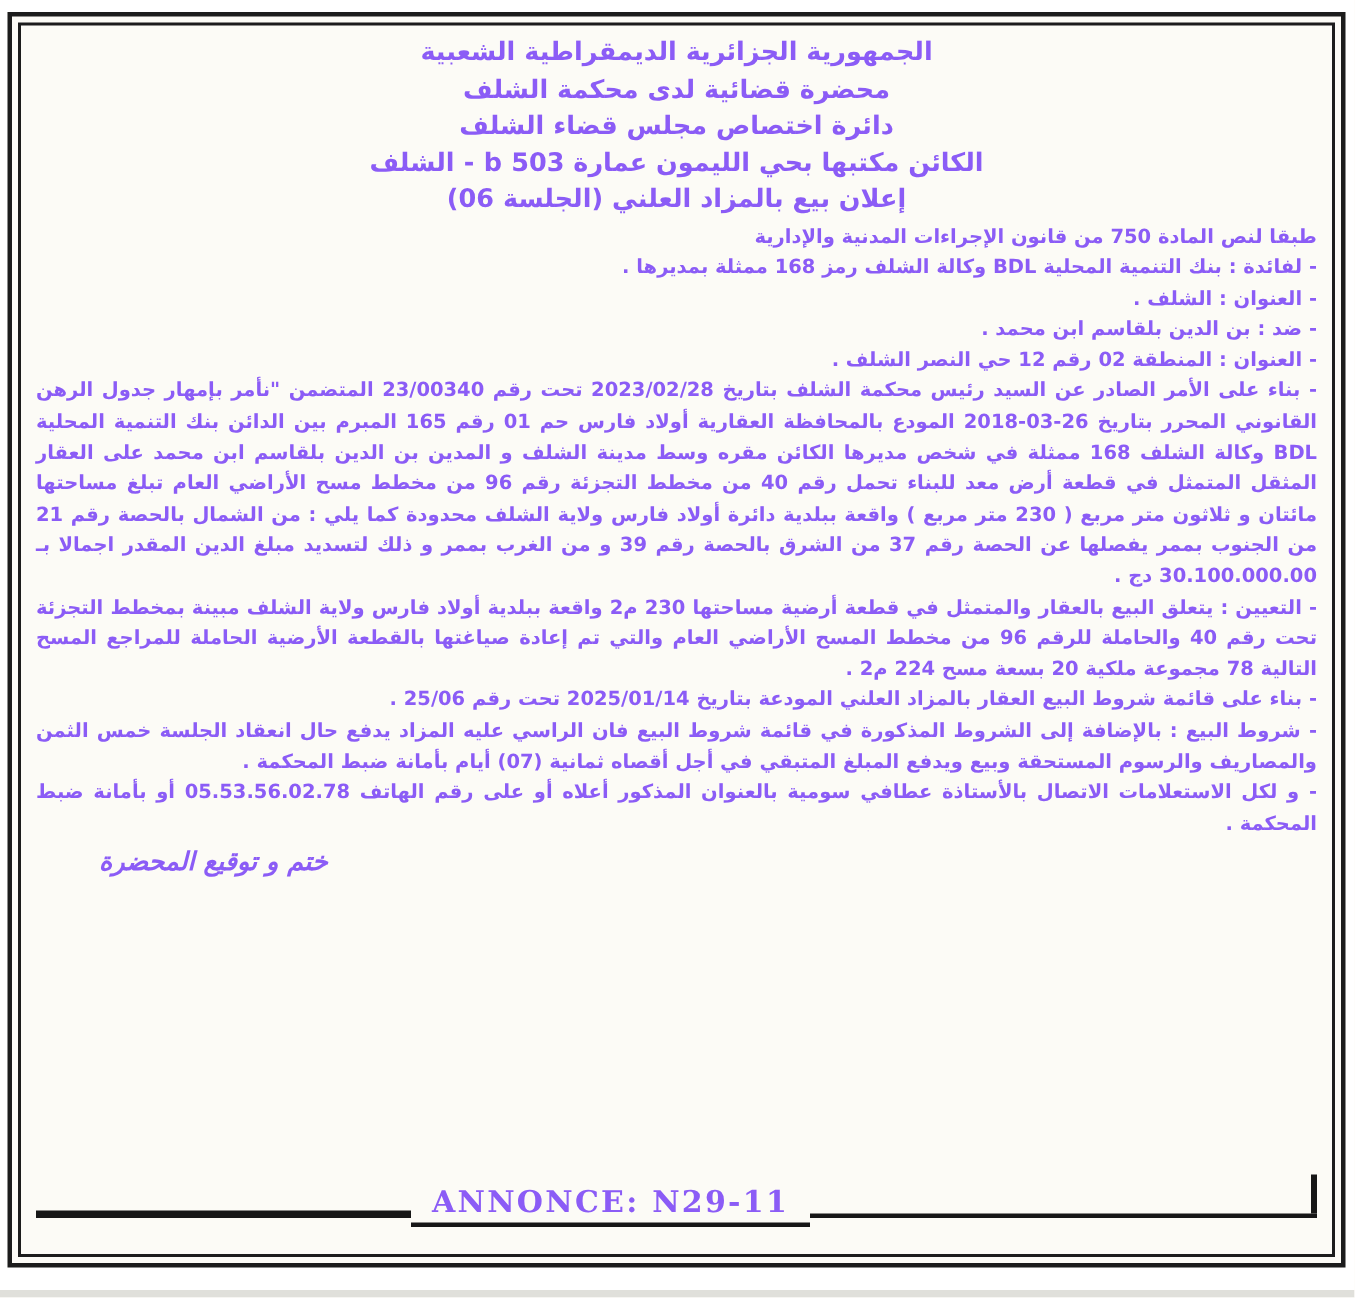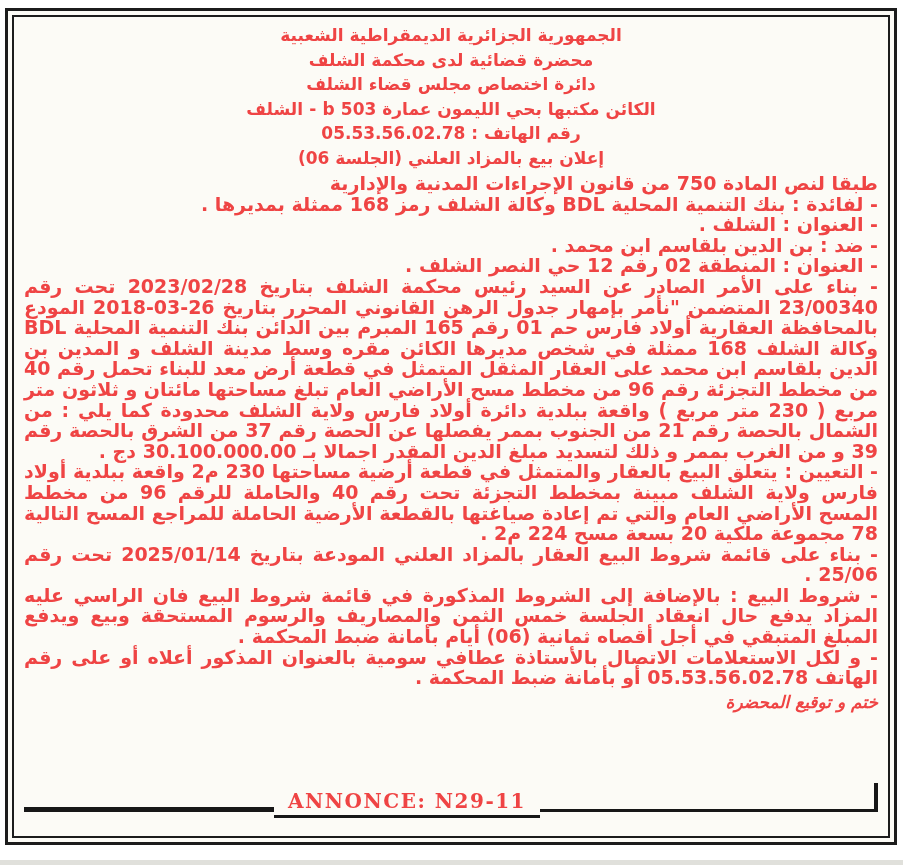--- a/index.html
+++ b/index.html
@@ -19,44 +19,44 @@
     background:#fcfbf6;
     padding:4px;
     box-sizing:border-box;
   }
   .inner{
     border:2px solid #1c1c1c;
     height:100%;
     box-sizing:border-box;
     padding:6px 10px 0 10px;
     display:flex;flex-direction:column;
-    color:#ef4444;
+    color:#8b5cf6;
   }
   .header{
     text-align:center;
     font-weight:bold;
     font-size:17px;
     line-height:24.5px;
     letter-spacing:.2px;
   }
   .header .hl{white-space:nowrap;}
   .body-text{
     margin-top:3px;
-    font-size:19px;
+    font-size:13px;
     line-height:20.6px;
     text-align:justify;
     font-weight:500;
   }
   .body-text p{
     margin:0;
     font-weight:600;
   }
   .sig{
     margin-top:4px;
-    text-align:right;
+    text-align:left;
     padding-left:42px;
     font-weight:bold;
     font-style:italic;
     font-size:17px;
     font-family:"DejaVu Serif", serif;
   }
   .annonce-row{
     margin-top:auto;
     direction:ltr;
     display:flex;
@@ -95,34 +95,33 @@
 <body>
 
 <div class="page">
   <div class="inner rtl" lang="ar">
 
     <div class="header">
       <div class="hl">الجمهورية الجزائرية الديمقراطية الشعبية</div>
       <div class="hl">محضرة قضائية لدى محكمة الشلف</div>
       <div class="hl">دائرة اختصاص مجلس قضاء الشلف</div>
       <div class="hl">الكائن مكتبها بحي الليمون عمارة 503 b - الشلف</div>
-      <div class="hl">رقم الهاتف : 05.53.56.02.78</div>
       <div class="hl">إعلان بيع بالمزاد العلني (الجلسة 06)</div>
     </div>
 
     <div class="body-text">
       <p>طبقا لنص المادة 750 من قانون الإجراءات المدنية والإدارية</p>
       <p>- لفائدة : بنك التنمية المحلية BDL وكالة الشلف رمز 168 ممثلة بمديرها .</p>
       <p>- العنوان : الشلف .</p>
       <p>- ضد : بن الدين بلقاسم ابن محمد .</p>
       <p>- العنوان : المنطقة 02 رقم 12 حي النصر الشلف .</p>
       <p>- بناء على الأمر الصادر عن السيد رئيس محكمة الشلف بتاريخ 2023/02/28 تحت رقم 23/00340 المتضمن "نأمر بإمهار جدول الرهن القانوني المحرر بتاريخ 26-03-2018 المودع بالمحافظة العقارية أولاد فارس حم 01 رقم 165 المبرم بين الدائن بنك التنمية المحلية BDL وكالة الشلف 168 ممثلة في شخص مديرها الكائن مقره وسط مدينة الشلف و المدين بن الدين بلقاسم ابن محمد على العقار المثقل المتمثل في قطعة أرض معد للبناء تحمل رقم 40 من مخطط التجزئة رقم 96 من مخطط مسح الأراضي العام تبلغ مساحتها مائتان و ثلاثون متر مربع ( 230 متر مربع ) واقعة ببلدية دائرة أولاد فارس ولاية الشلف محدودة كما يلي : من الشمال بالحصة رقم 21 من الجنوب بممر يفصلها عن الحصة رقم 37 من الشرق بالحصة رقم 39 و من الغرب بممر و ذلك لتسديد مبلغ الدين المقدر اجمالا بـ 30.100.000.00 دج .</p>
       <p>- التعيين : يتعلق البيع بالعقار والمتمثل في قطعة أرضية مساحتها 230 م2 واقعة ببلدية أولاد فارس ولاية الشلف مبينة بمخطط التجزئة تحت رقم 40 والحاملة للرقم 96 من مخطط المسح الأراضي العام والتي تم إعادة صياغتها بالقطعة الأرضية الحاملة للمراجع المسح التالية 78 مجموعة ملكية 20 بسعة مسح 224 م2 .</p>
       <p>- بناء على قائمة شروط البيع العقار بالمزاد العلني المودعة بتاريخ 2025/01/14 تحت رقم 25/06 .</p>
-      <p>- شروط البيع : بالإضافة إلى الشروط المذكورة في قائمة شروط البيع فان الراسي عليه المزاد يدفع حال انعقاد الجلسة خمس الثمن والمصاريف والرسوم المستحقة وبيع ويدفع المبلغ المتبقي في أجل أقصاه ثمانية (06) أيام بأمانة ضبط المحكمة .</p>
+      <p>- شروط البيع : بالإضافة إلى الشروط المذكورة في قائمة شروط البيع فان الراسي عليه المزاد يدفع حال انعقاد الجلسة خمس الثمن والمصاريف والرسوم المستحقة وبيع ويدفع المبلغ المتبقي في أجل أقصاه ثمانية (07) أيام بأمانة ضبط المحكمة .</p>
       <p>- و لكل الاستعلامات الاتصال بالأستاذة عطافي سومية بالعنوان المذكور أعلاه أو على رقم الهاتف 05.53.56.02.78 أو بأمانة ضبط المحكمة .</p>
     </div>
 
     <div class="sig">ختم و توقيع المحضرة</div>
 
     <div class="annonce-row">
       <div class="annonce-line-left"></div>
       <span class="annonce-label">ANNONCE: N29-11</span>
       <div class="annonce-line-right">
         <div class="annonce-stub"></div>

